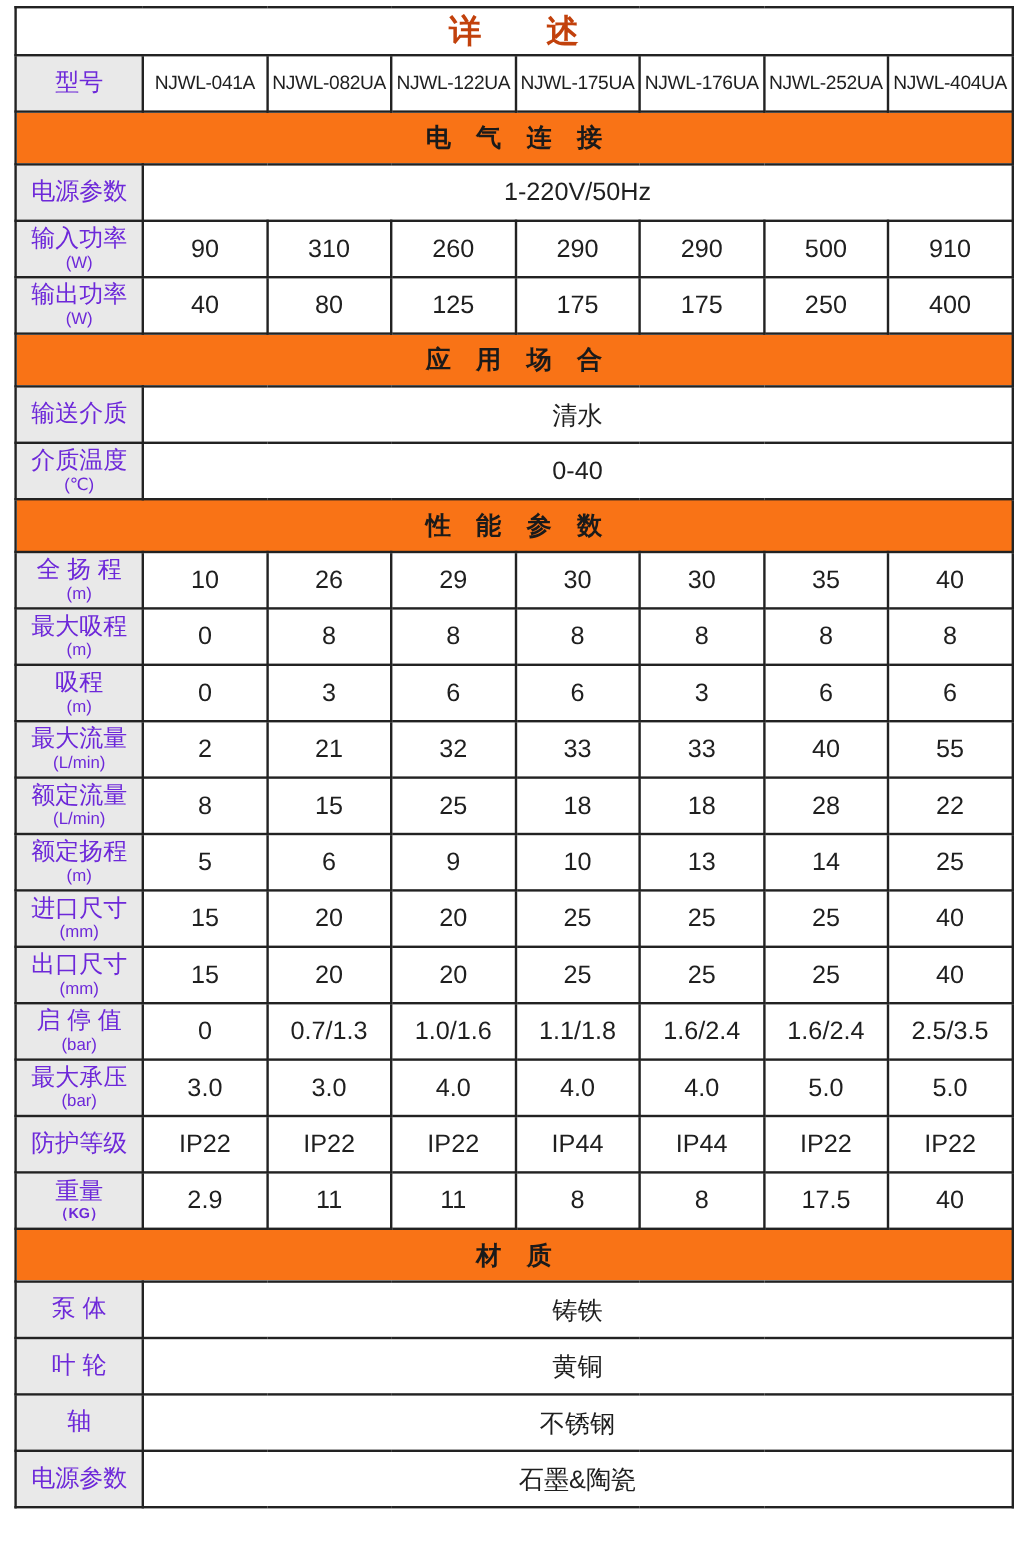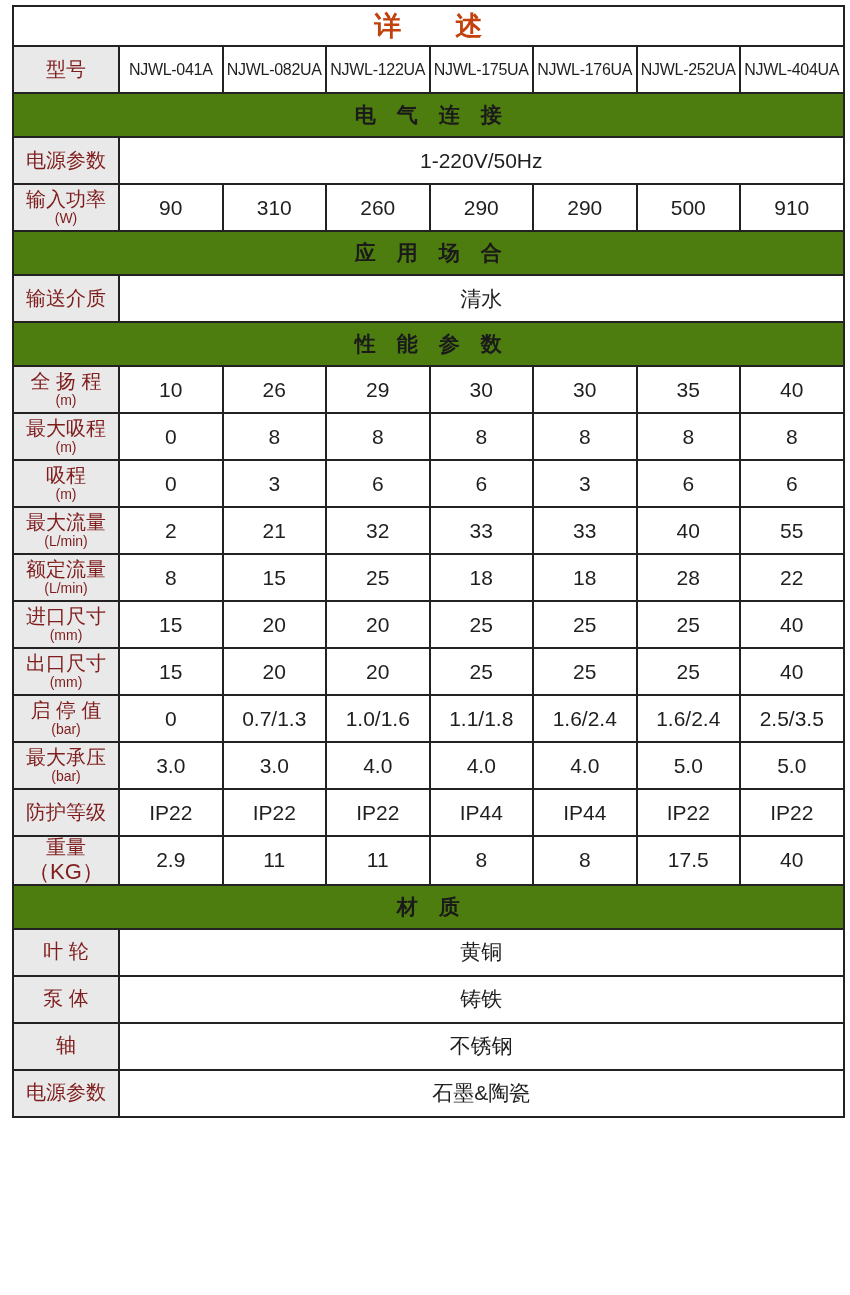--- a/index.html
+++ b/index.html
@@ -26,40 +26,40 @@
     background: #ffffff;
     overflow: hidden;
   }
   td.title-cell {
     height: 38px;
     font-size: 27px;
     font-weight: bold;
     color: #c2410c;
   }
   td.sec {
-    background: #4d7c0f;
+    background: #f97316;
     font-size: 21px;
     font-weight: bold;
     height: 42px;
     color: #1a1a1a;
   }
   td.lbl {
     background: #e9e9e9;
     font-size: 20px;
     line-height: 1.08;
-    color: #7f1d1d;
+    color: #6d28d9;
   }
   td.lbl .label-text { display: block; }
   td.lbl .unit {
     display: block;
     font-size: 14px;
     line-height: 1.1;
     margin-top: 1px;
   }
-  td.lbl .unit.unit-big { font-size: 22px; }
+  td.lbl .unit.unit-big { font-size: 12px; font-weight: bold; }
   td.lbl .unit:empty { display: none; }
   td.val { font-size: 21px; color: #1f1f1f; }
   td.model {
     font-size: 16px;
     letter-spacing: -0.3px;
     color: #1f1f1f;
     text-align: center;
   }
 </style>
 </head>
@@ -109,30 +109,50 @@
     </td>
     <td class="val">90</td>
     <td class="val">310</td>
     <td class="val">260</td>
     <td class="val">290</td>
     <td class="val">290</td>
     <td class="val">500</td>
     <td class="val">910</td>
   </tr>
 
+  <tr>
+    <td class="lbl">
+      <span class="label-text">输出功率</span>
+      <span class="unit">(W)</span>
+    </td>
+    <td class="val">40</td>
+    <td class="val">80</td>
+    <td class="val">125</td>
+    <td class="val">175</td>
+    <td class="val">175</td>
+    <td class="val">250</td>
+    <td class="val">400</td>
+  </tr>
 
   <tr>
     <td colspan="8" class="sec">应　用　场　合</td>
   </tr>
 
   <tr>
     <td class="lbl">输送介质</td>
     <td colspan="7" class="val">清水</td>
   </tr>
 
+  <tr>
+    <td class="lbl">
+      <span class="label-text">介质温度</span>
+      <span class="unit">(℃)</span>
+    </td>
+    <td colspan="7" class="val">0-40</td>
+  </tr>
 
   <tr>
     <td colspan="8" class="sec">性　能　参　数</td>
   </tr>
 
   <tr>
     <td class="lbl">
       <span class="label-text">全 扬 程</span>
       <span class="unit">(m)</span>
     </td>
@@ -194,20 +214,33 @@
     </td>
     <td class="val">8</td>
     <td class="val">15</td>
     <td class="val">25</td>
     <td class="val">18</td>
     <td class="val">18</td>
     <td class="val">28</td>
     <td class="val">22</td>
   </tr>
 
+  <tr>
+    <td class="lbl">
+      <span class="label-text">额定扬程</span>
+      <span class="unit">(m)</span>
+    </td>
+    <td class="val">5</td>
+    <td class="val">6</td>
+    <td class="val">9</td>
+    <td class="val">10</td>
+    <td class="val">13</td>
+    <td class="val">14</td>
+    <td class="val">25</td>
+  </tr>
 
   <tr>
     <td class="lbl">
       <span class="label-text">进口尺寸</span>
       <span class="unit">(mm)</span>
     </td>
     <td class="val">15</td>
     <td class="val">20</td>
     <td class="val">20</td>
     <td class="val">25</td>
@@ -281,30 +314,30 @@
     <td class="val">8</td>
     <td class="val">17.5</td>
     <td class="val">40</td>
   </tr>
 
   <tr>
     <td colspan="8" class="sec">材　质</td>
   </tr>
 
   <tr>
+    <td class="lbl">泵 体</td>
+    <td colspan="7" class="val">铸铁</td>
+  </tr>
+
+  <tr>
     <td class="lbl">叶 轮</td>
     <td colspan="7" class="val">黄铜</td>
   </tr>
 
   <tr>
-    <td class="lbl">泵 体</td>
-    <td colspan="7" class="val">铸铁</td>
-  </tr>
-
-  <tr>
     <td class="lbl">轴</td>
     <td colspan="7" class="val">不锈钢</td>
   </tr>
 
   <tr>
     <td class="lbl">电源参数</td>
     <td colspan="7" class="val">石墨&amp;陶瓷</td>
   </tr>
 </tbody>
   </table>

